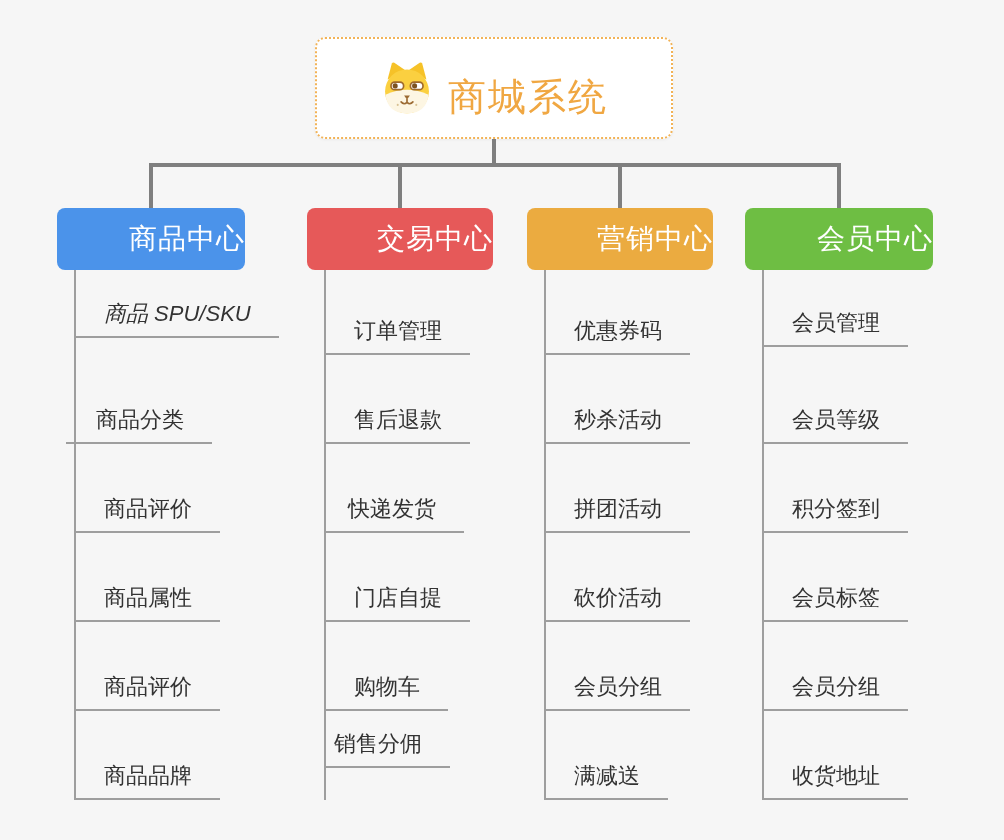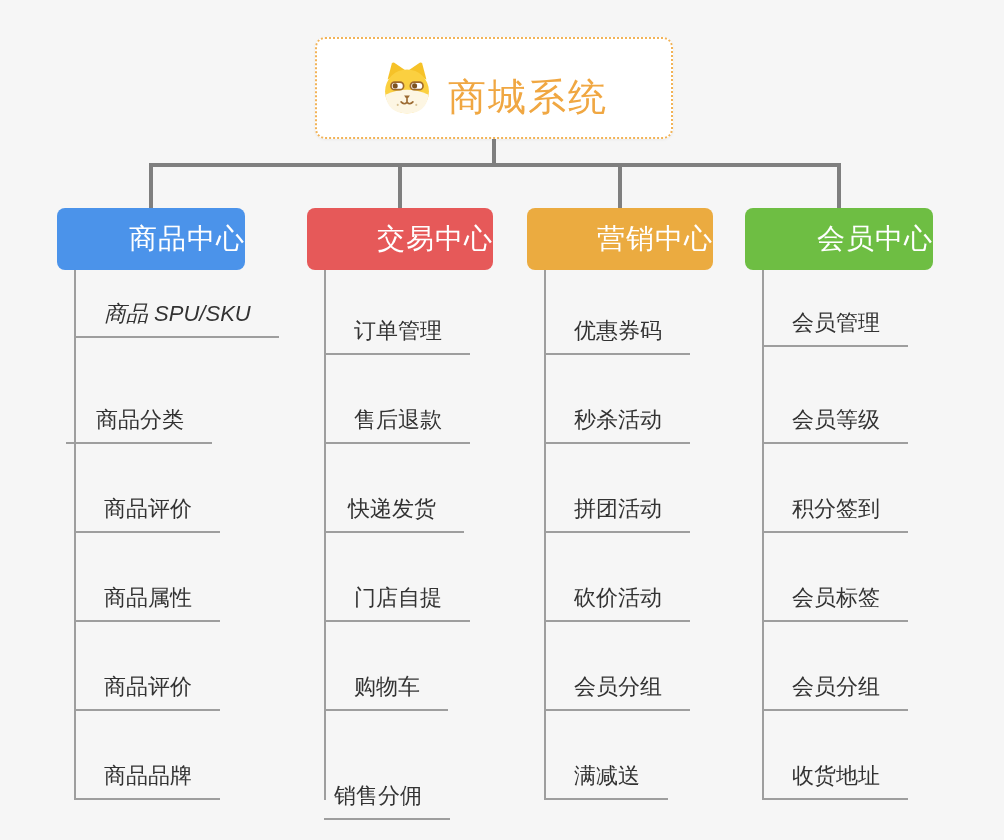--- a/index.html
+++ b/index.html
@@ -115,21 +115,21 @@
         </div>
         <div class="leaf" style="left: 324px; top: 487px; padding-left: 24px;">
           <span>快递发货</span>
         </div>
         <div class="leaf" style="left: 324px; top: 576px;">
           <span>门店自提</span>
         </div>
         <div class="leaf" style="left: 324px; top: 665px;">
           <span>购物车</span>
         </div>
-        <div class="leaf" style="left: 324px; top: 774px; padding-left: 10px;">
+        <div class="leaf" style="left: 324px; top: 722px; padding-left: 10px;">
           <span>销售分佣</span>
         </div>
       </div>
 
   <div>
     <div class="branch-box" style="left: 527px; width: 186px; background: rgb(235, 171, 64);">
       <span>营销中心</span>
     </div>
     <div class="branch-spine" style="left: 544px; top: 270px; height: 530px;"></div>
   <div class="leaf" style="left: 544px; top: 309px;">

